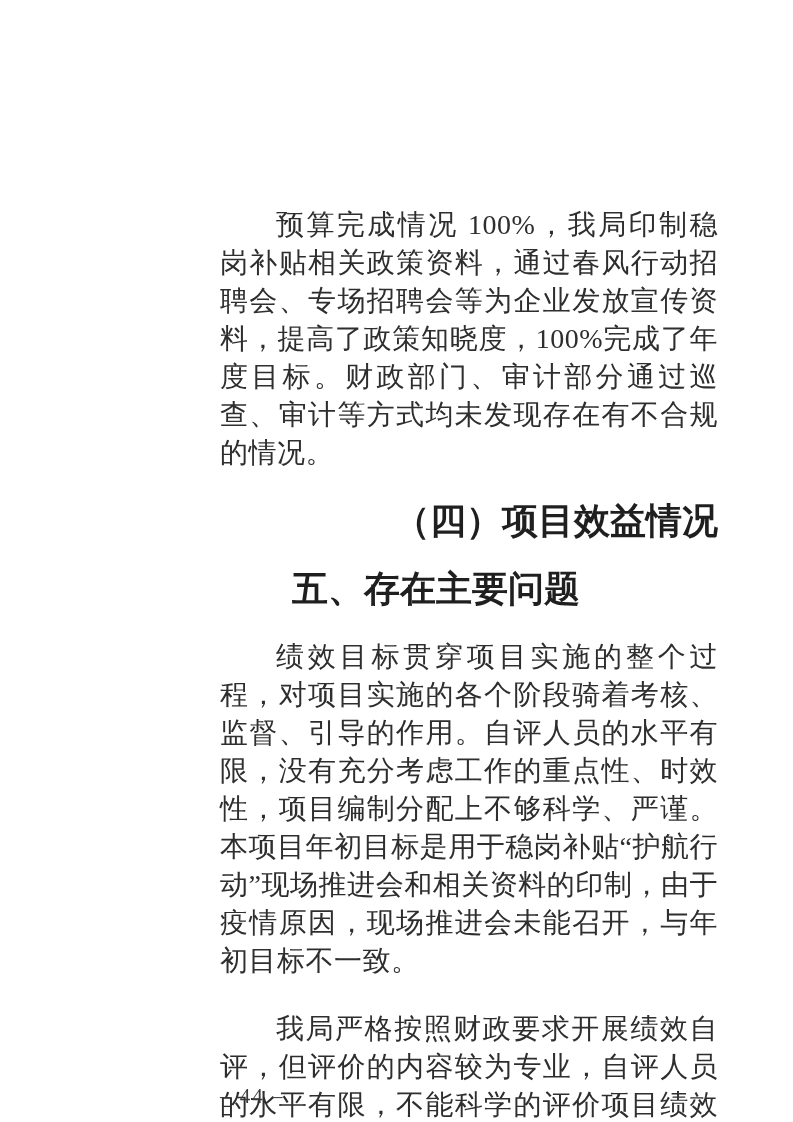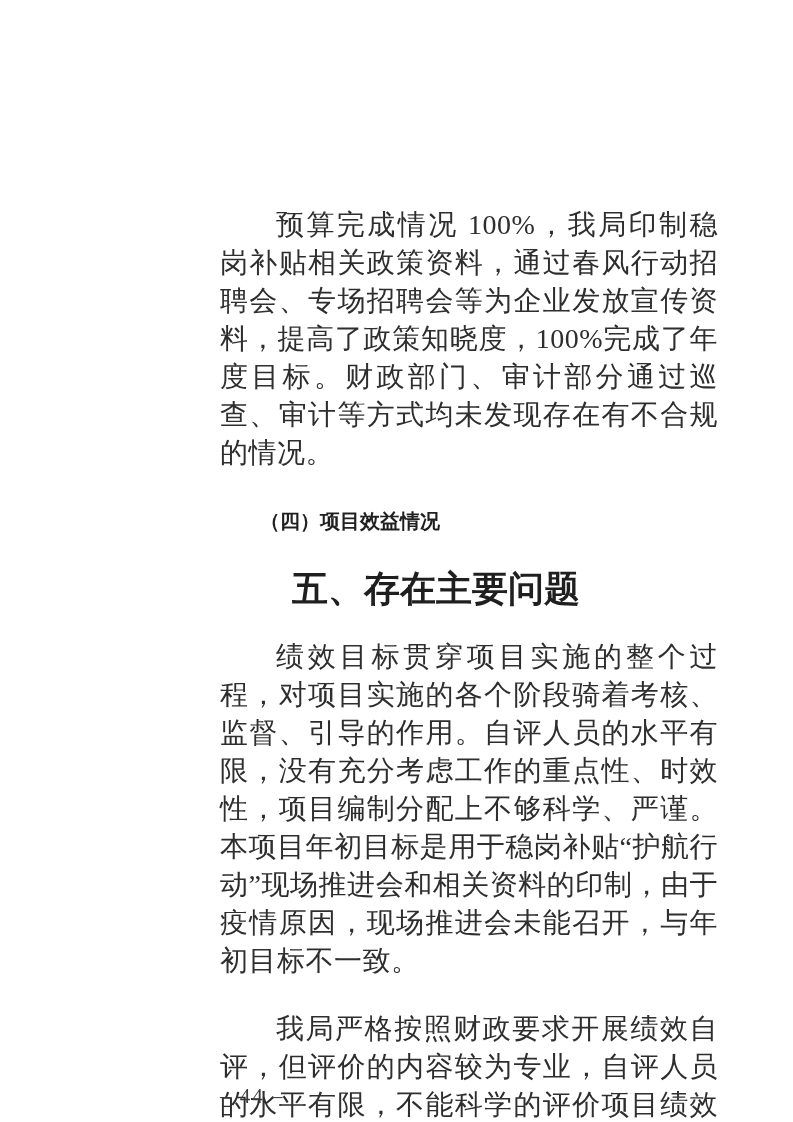--- a/index.html
+++ b/index.html
@@ -32,25 +32,26 @@
     text-align: justify;
     text-justify: inter-ideograph;
     text-indent: 2em;
     font-weight: 400;
     color: #2e2e2e;
     letter-spacing: 0.5px;
   }
 
   .heading-kai {
     font-family: "Liberation Serif", "DejaVu Serif", serif;
-    font-size: 20px;
+    font-size: 36px;
     line-height: 38px;
     font-weight: 700;
     text-indent: 2em;
     color: #1f1f1f;
+    text-align: right;
   }
 
   .heading-hei {
     font-family: "Liberation Sans", "DejaVu Sans", sans-serif;
     font-size: 36px;
     line-height: 38px;
     font-weight: 600;
     text-indent: 2em;
     color: #1f1f1f;
   }

